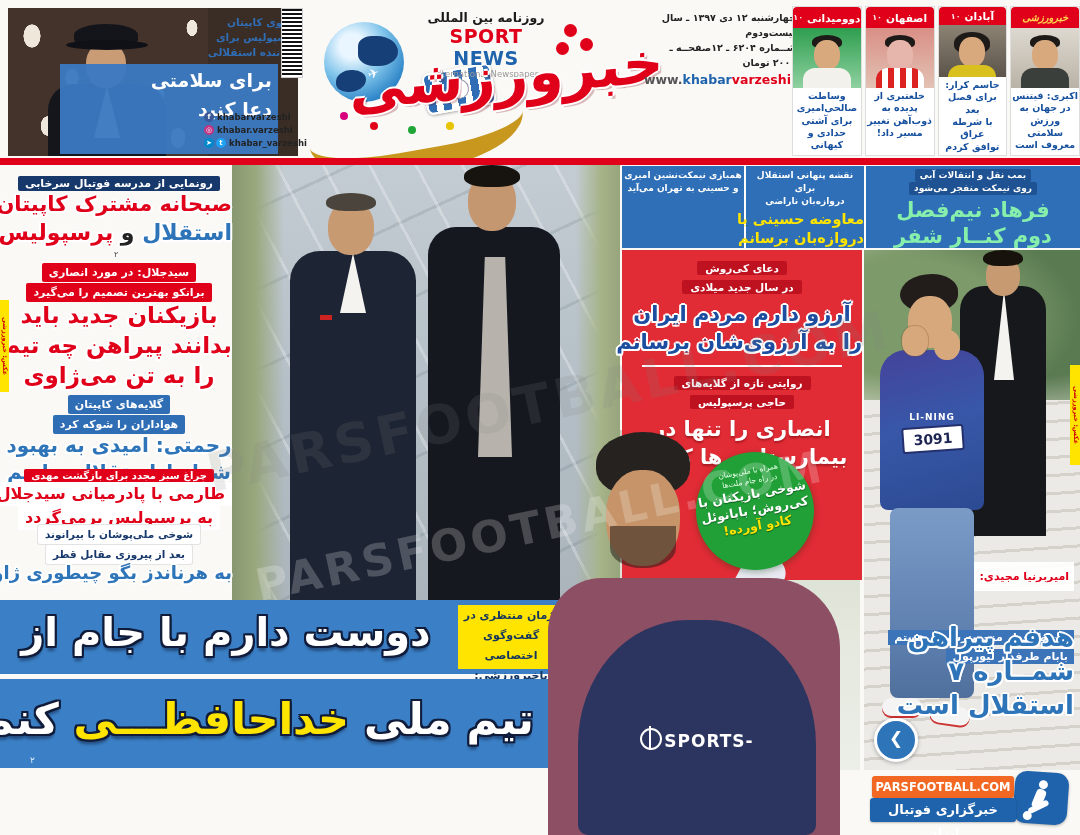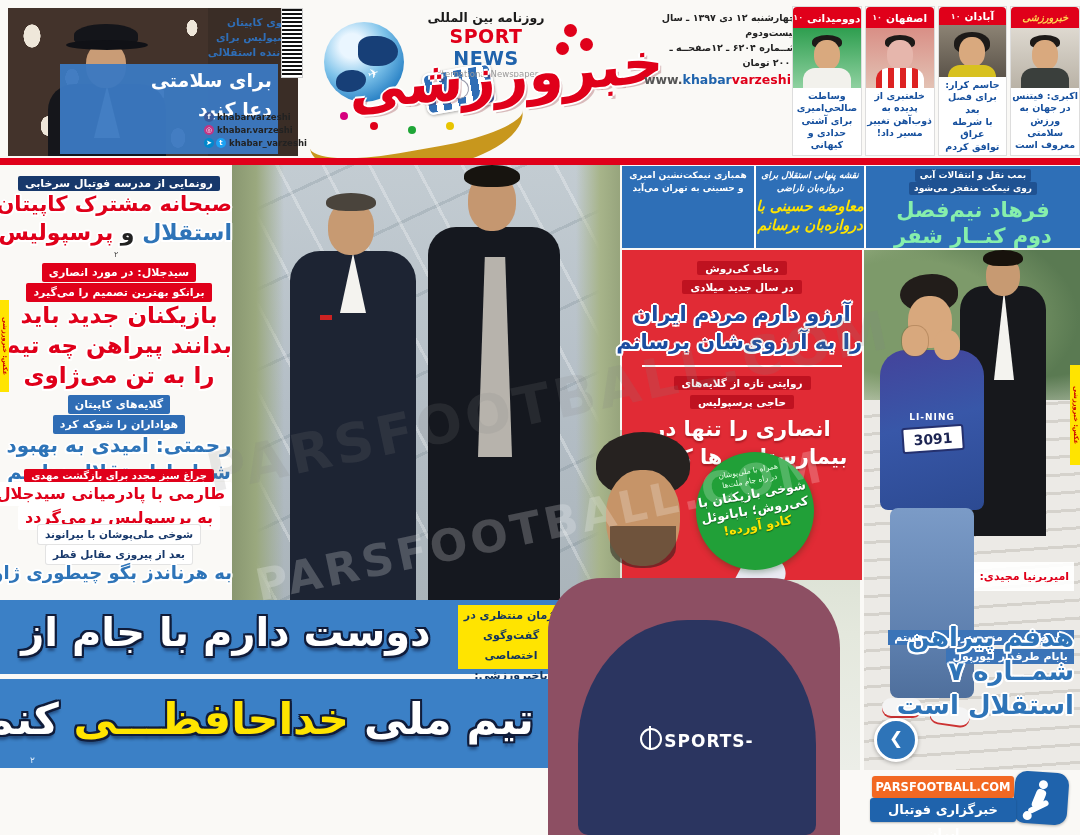--- a/index.html
+++ b/index.html
@@ -420,21 +420,21 @@
     <div class="bb-sec" style="width:214px;">
       <div class="bb-k b">
         <div><span class="chip">بمب نقل و انتقالات آبی</span></div>
         <div><span class="chip">روی نیمکت منفجر می‌شود</span></div>
       </div>
       <div class="bb-h1 now">
         <div>فرهاد نیم‌فصل</div>
         <div>دوم کنــار شفر</div>
       </div>
     </div>
-    <div class="bb-sec" style="width:108px;font-style:italic;">
+    <div class="bb-sec" style="width:118px;">
       <div class="bb-k b">
         <div>نقشه پنهانی استقلال برای</div>
         <div>دروازه‌بان ناراضی</div>
       </div>
       <div class="bb-h2 now">
         <div>معاوضه حسینی با</div>
         <div>دروازه‌بان برسانم</div>
       </div>
     </div>
     <div class="bb-sec" style="flex:1;">

